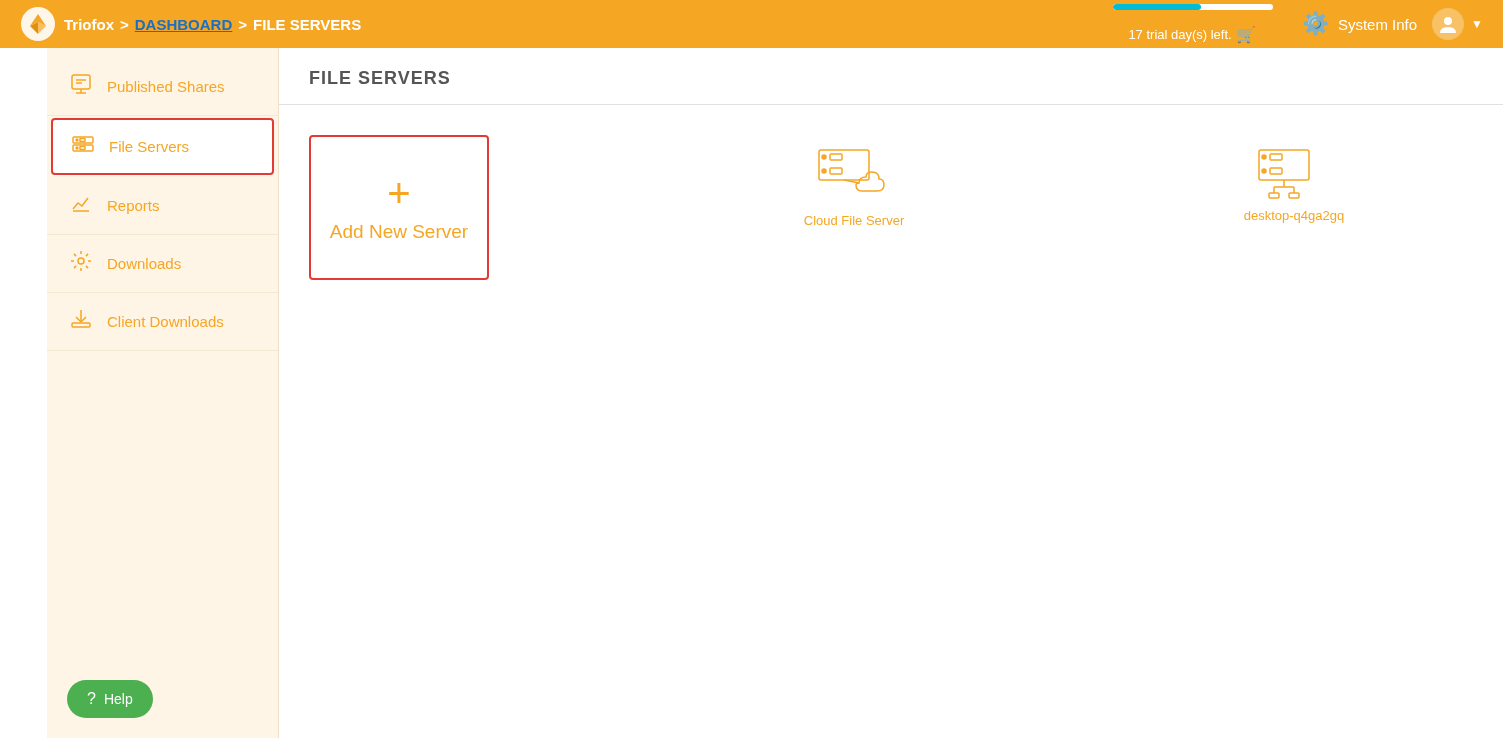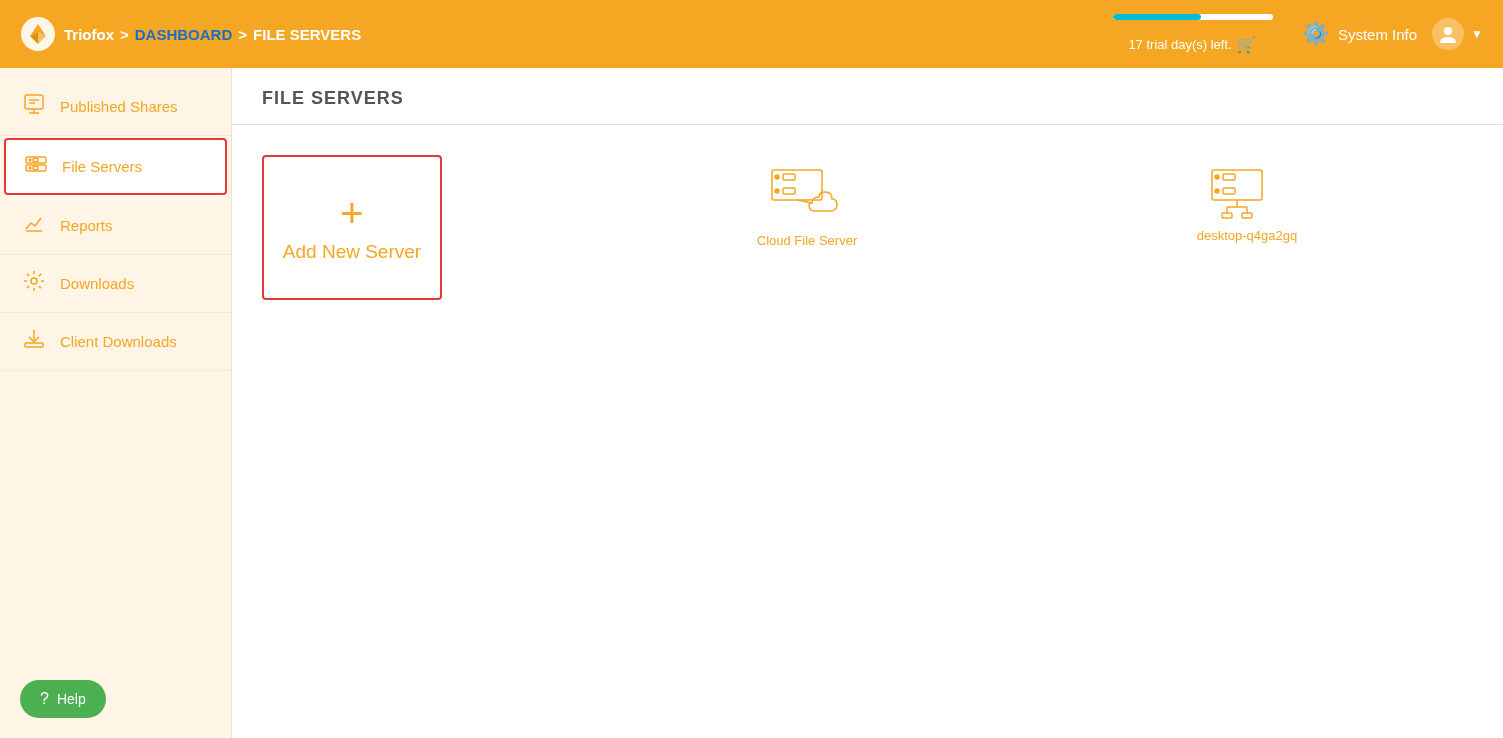--- a/index.html
+++ b/index.html
@@ -1,41 +1,41 @@
 <!DOCTYPE html>
 <html><head>
   <meta charset="utf-8">
   <style>
     * { margin: 0; padding: 0; box-sizing: border-box; }
     body { font-family: Arial, sans-serif; width: 1503px; height: 738px; overflow: hidden; display: flex; flex-direction: column; }
 
     
     .header {
       background: #F5A623;
-      height: 68px;
+      height: 48px;
       display: flex;
       align-items: center;
       padding: 0 20px;
       flex-shrink: 0;
     }
     .header-left {
       display: flex;
       align-items: center;
       gap: 8px;
       flex: 1;
     }
     .header-brand {
       color: white;
       font-size: 15px;
       font-weight: bold;
       display: flex;
       align-items: center;
       gap: 6px;
     }
-    .header-brand .dashboard-link { color: #1a6fc4; font-weight: bold; }
+    .header-brand .dashboard-link { color: #1a6fc4; font-weight: bold; text-decoration: underline; }
 
     .header-center {
       display: flex;
       align-items: center;
       gap: 10px;
     }
     .trial-bar-container {
       display: flex;
       flex-direction: column;
       align-items: center;
@@ -100,20 +100,21 @@
     }
 
     
     .sidebar {
       width: 232px;
       background: #FFF5E6;
       border-right: 1px solid #f0e0c8;
       display: flex;
       flex-direction: column;
       flex-shrink: 0;
+      margin-left: 47px;
     }
     .sidebar-nav {
       flex: 1;
       padding-top: 10px;
     }
     .sidebar-item {
       display: flex;
       align-items: center;
       gap: 12px;
       padding: 14px 20px;

